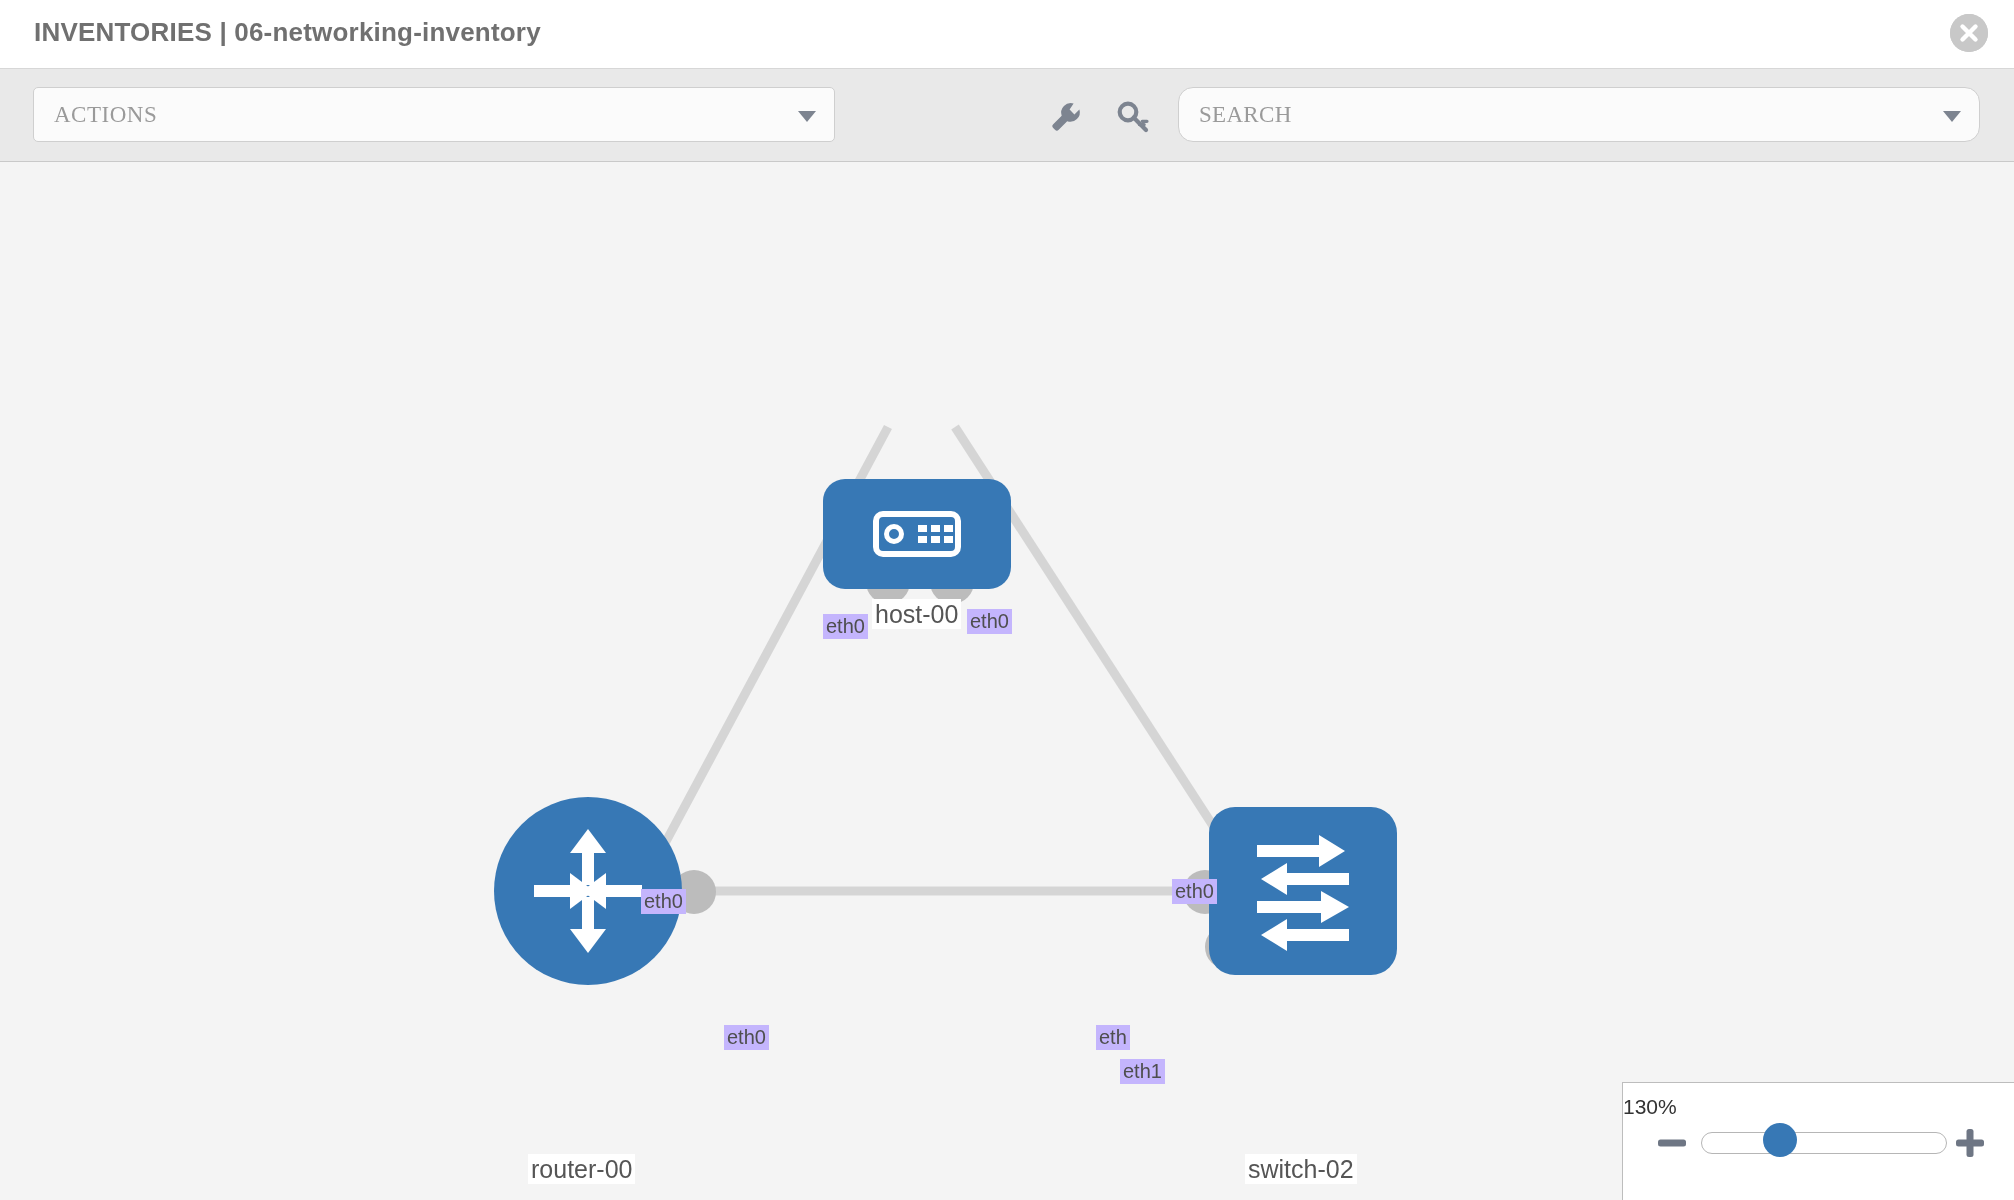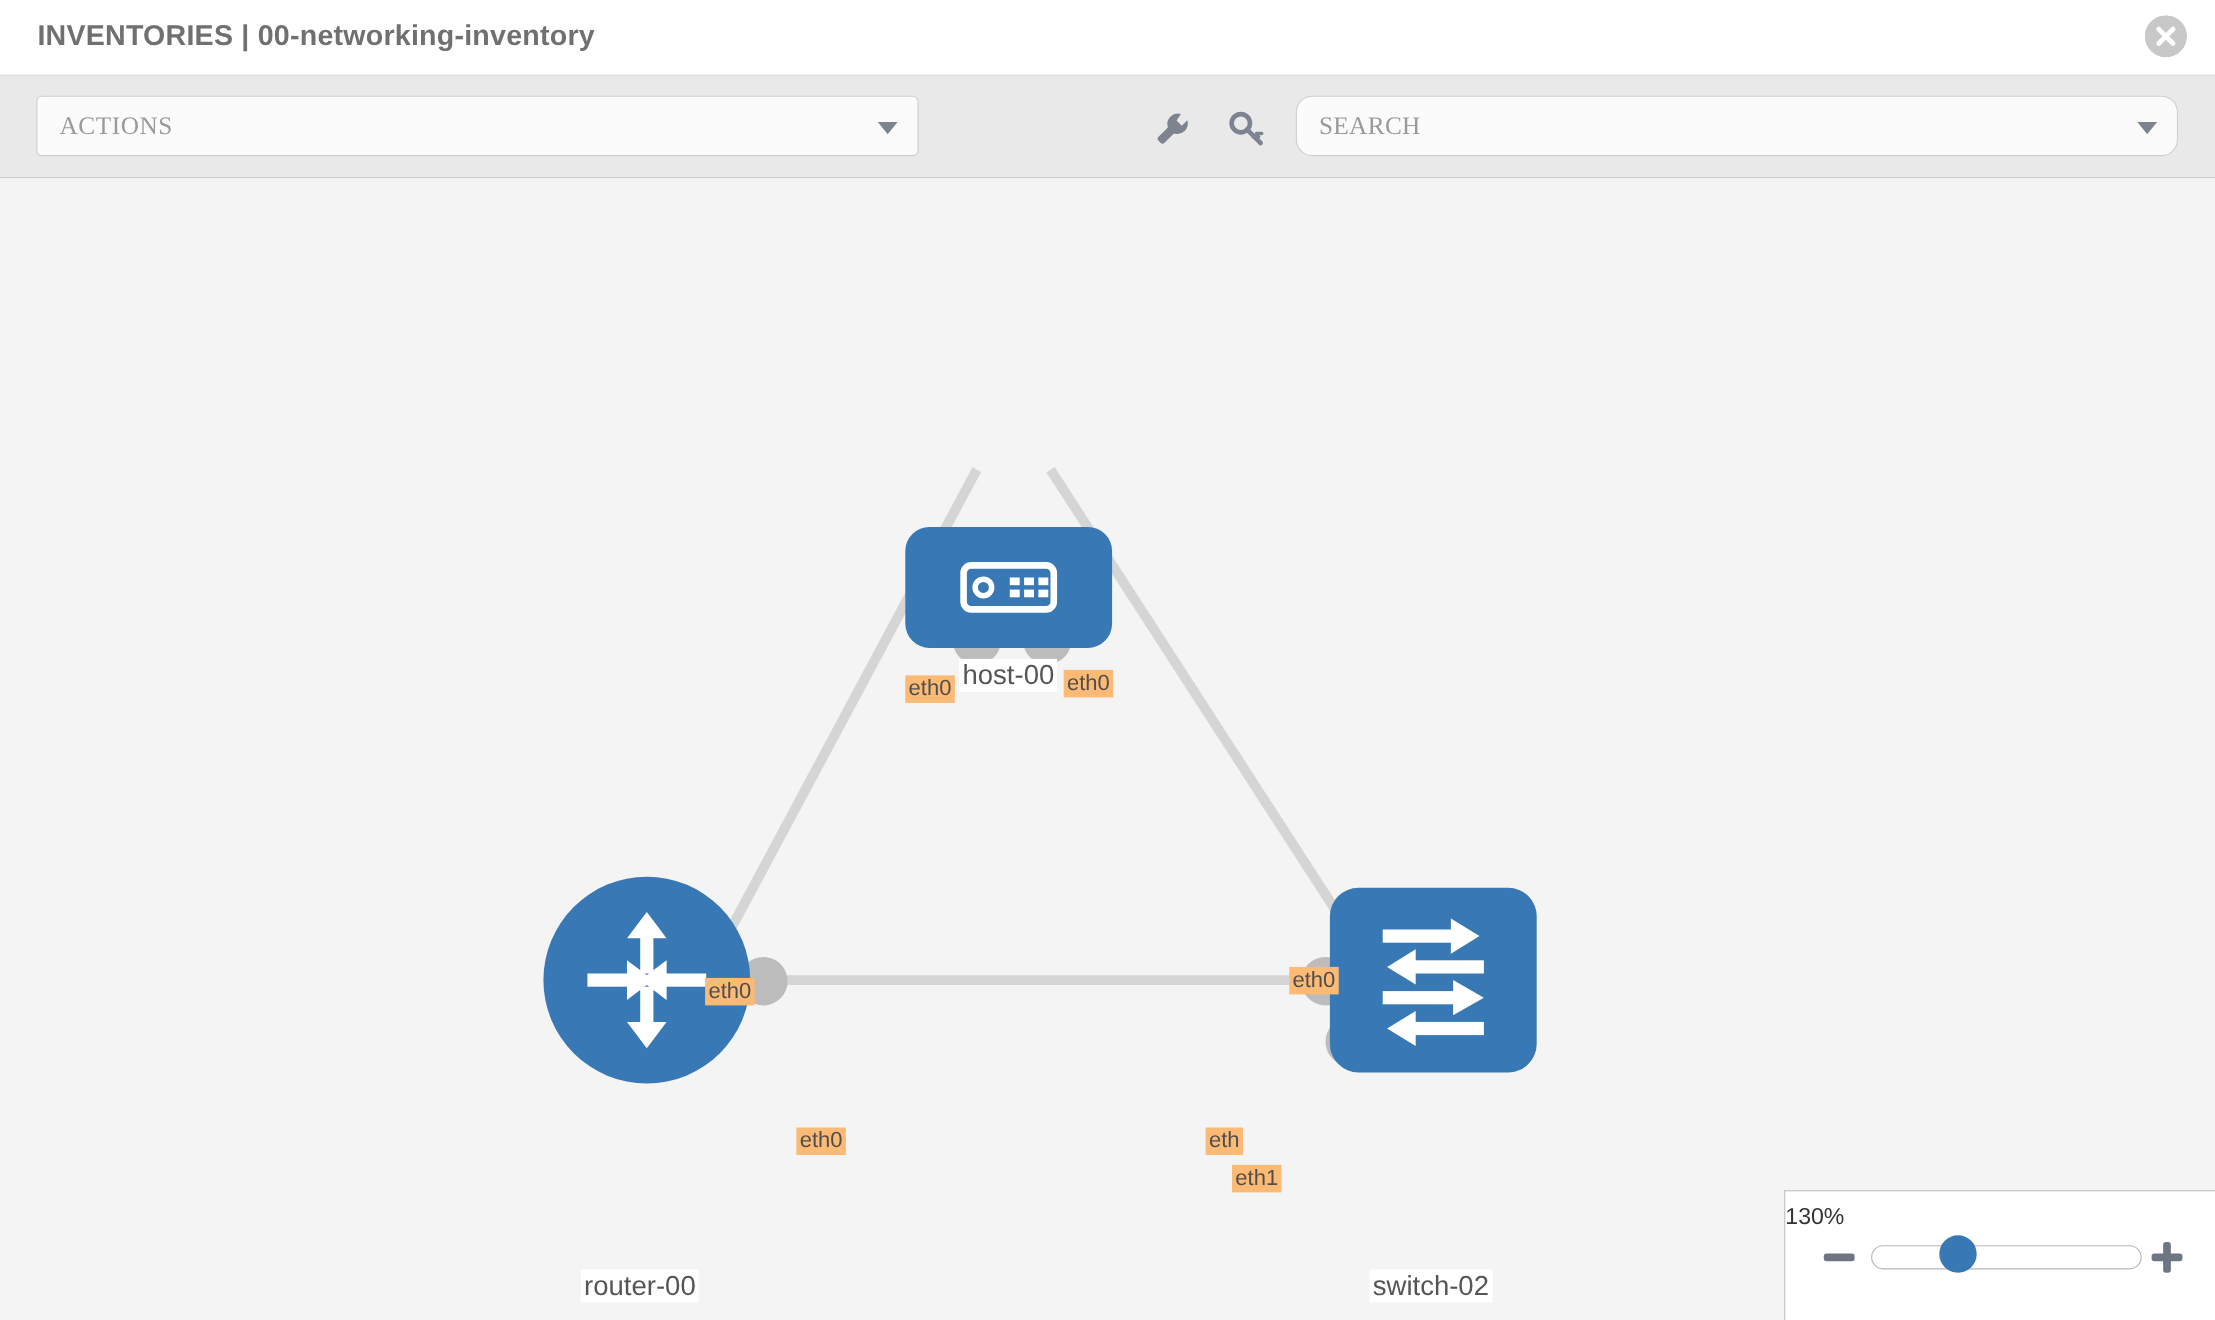--- a/index.html
+++ b/index.html
@@ -155,21 +155,21 @@
     color: #555555;
     background: #ffffff;
     white-space: nowrap;
     padding: 0 3px;
     line-height: 30px;
   }
   .edge-label {
     position: absolute;
     font-size: 20px;
     color: #4e4e4e;
-    background: #fdba74;
+    background: #c4b5fd;
     white-space: nowrap;
     padding: 0 3px;
     line-height: 25px;
   }
   .iface-dot {
     position: absolute;
     width: 44px;
     height: 44px;
     border-radius: 50%;
     background: #bcbcbc;
@@ -255,21 +255,21 @@
     background: #3778b5;
     cursor: grab;
   }
 </style>
 </head>
 <body>
 
 <div id="app">
 
   <div class="header">
-    <div class="page-title">INVENTORIES | 00-networking-inventory</div>
+    <div class="page-title">INVENTORIES | 06-networking-inventory</div>
     <div class="close-btn">
       <svg width="38" height="38" viewBox="0 0 38 38" aria-hidden="true">
         <circle cx="19" cy="19" r="19" fill="#c8c8c8"></circle>
         <path d="M12.5 12.5 L25.5 25.5 M25.5 12.5 L12.5 25.5" stroke="#ffffff" stroke-width="4.4" stroke-linecap="round"></path>
       </svg>
     </div>
   </div>
 
   <div class="toolbar">
 

